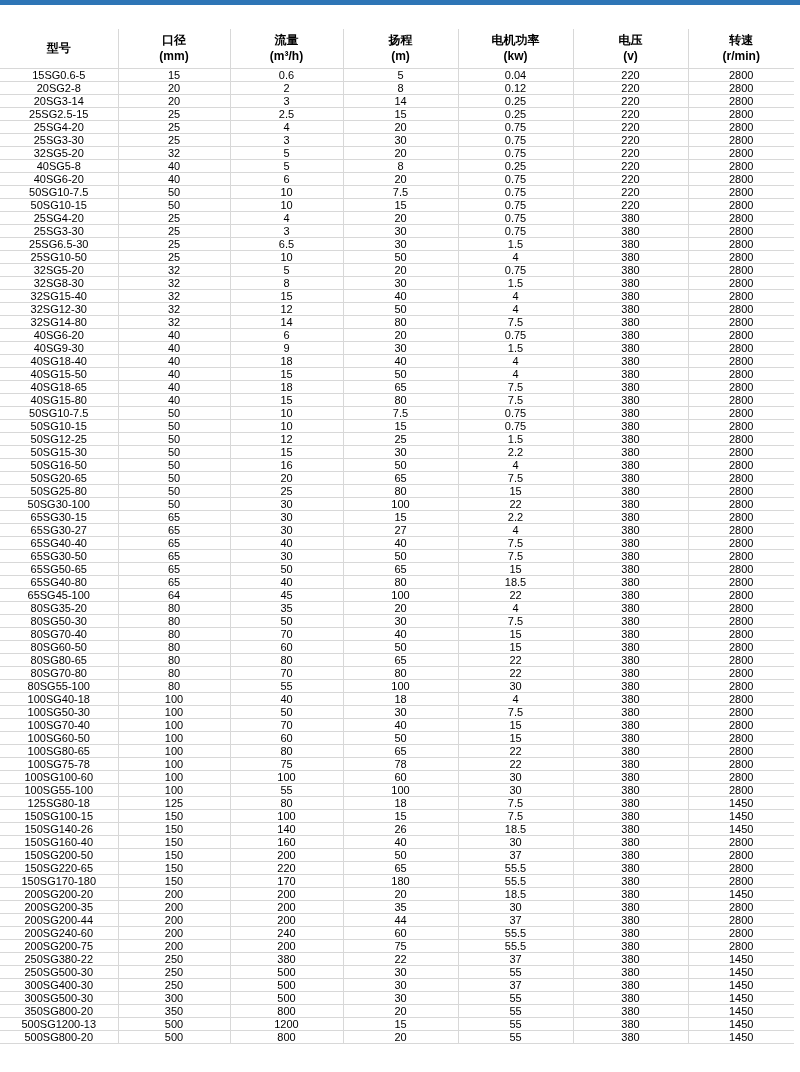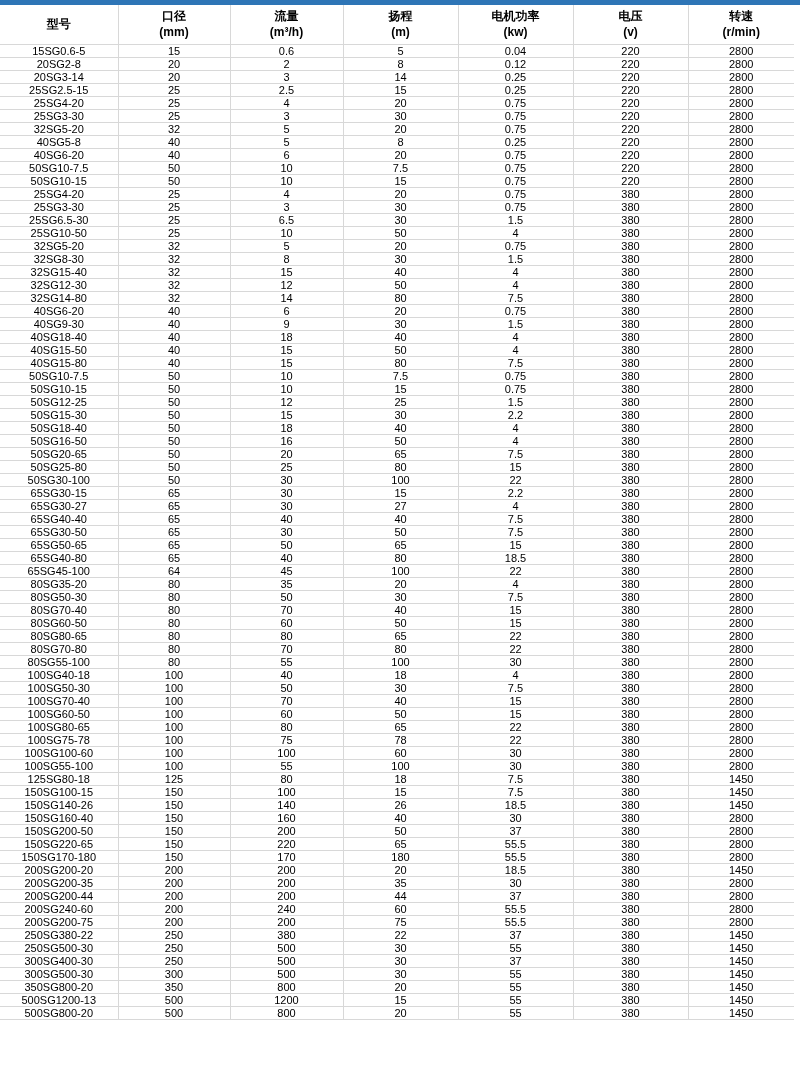--- a/index.html
+++ b/index.html
@@ -2,21 +2,21 @@
 <html><head>
 <meta charset="utf-8">
 <style>
   html,body{margin:0;padding:0;}
   body{
     width:800px;height:1072px;overflow:hidden;background:#ffffff;
     font-family:"Liberation Sans","DejaVu Sans",sans-serif;color:#000;
   }
   .top-bar{width:800px;height:5px;}
   table{
-    border-collapse:collapse;table-layout:fixed;width:794px;
+    border-collapse:collapse;table-layout:fixed;width:794px;margin-top:24px;
   }
   th,td{
     padding:0;text-align:center;vertical-align:middle;
     border-right:1px solid #d8d8d8;border-bottom:1px solid #d8d8d8;
     overflow:hidden;white-space:nowrap;
   }
   th:last-child,td:last-child{border-right:none;}
   thead th{
     height:39px;font-size:12px;font-weight:bold;line-height:1.3;
   }
@@ -282,20 +282,29 @@
       <tr>
         <td>40SG15-50</td>
         <td>40</td>
         <td>15</td>
         <td>50</td>
         <td>4</td>
         <td>380</td>
         <td>2800</td>
       </tr>
       <tr>
+        <td>40SG18-65</td>
+        <td>40</td>
+        <td>18</td>
+        <td>65</td>
+        <td>7.5</td>
+        <td>380</td>
+        <td>2800</td>
+      </tr>
+      <tr>
         <td>40SG15-80</td>
         <td>40</td>
         <td>15</td>
         <td>80</td>
         <td>7.5</td>
         <td>380</td>
         <td>2800</td>
       </tr>
       <tr>
         <td>50SG10-7.5</td>
@@ -323,29 +332,20 @@
         <td>1.5</td>
         <td>380</td>
         <td>2800</td>
       </tr>
       <tr>
         <td>50SG15-30</td>
         <td>50</td>
         <td>15</td>
         <td>30</td>
         <td>2.2</td>
-        <td>380</td>
-        <td>2800</td>
-      </tr>
-      <tr>
-        <td>50SG18-40</td>
-        <td>50</td>
-        <td>18</td>
-        <td>40</td>
-        <td>4</td>
         <td>380</td>
         <td>2800</td>
       </tr>
       <tr>
         <td>50SG16-50</td>
         <td>50</td>
         <td>16</td>
         <td>50</td>
         <td>4</td>
         <td>380</td>

